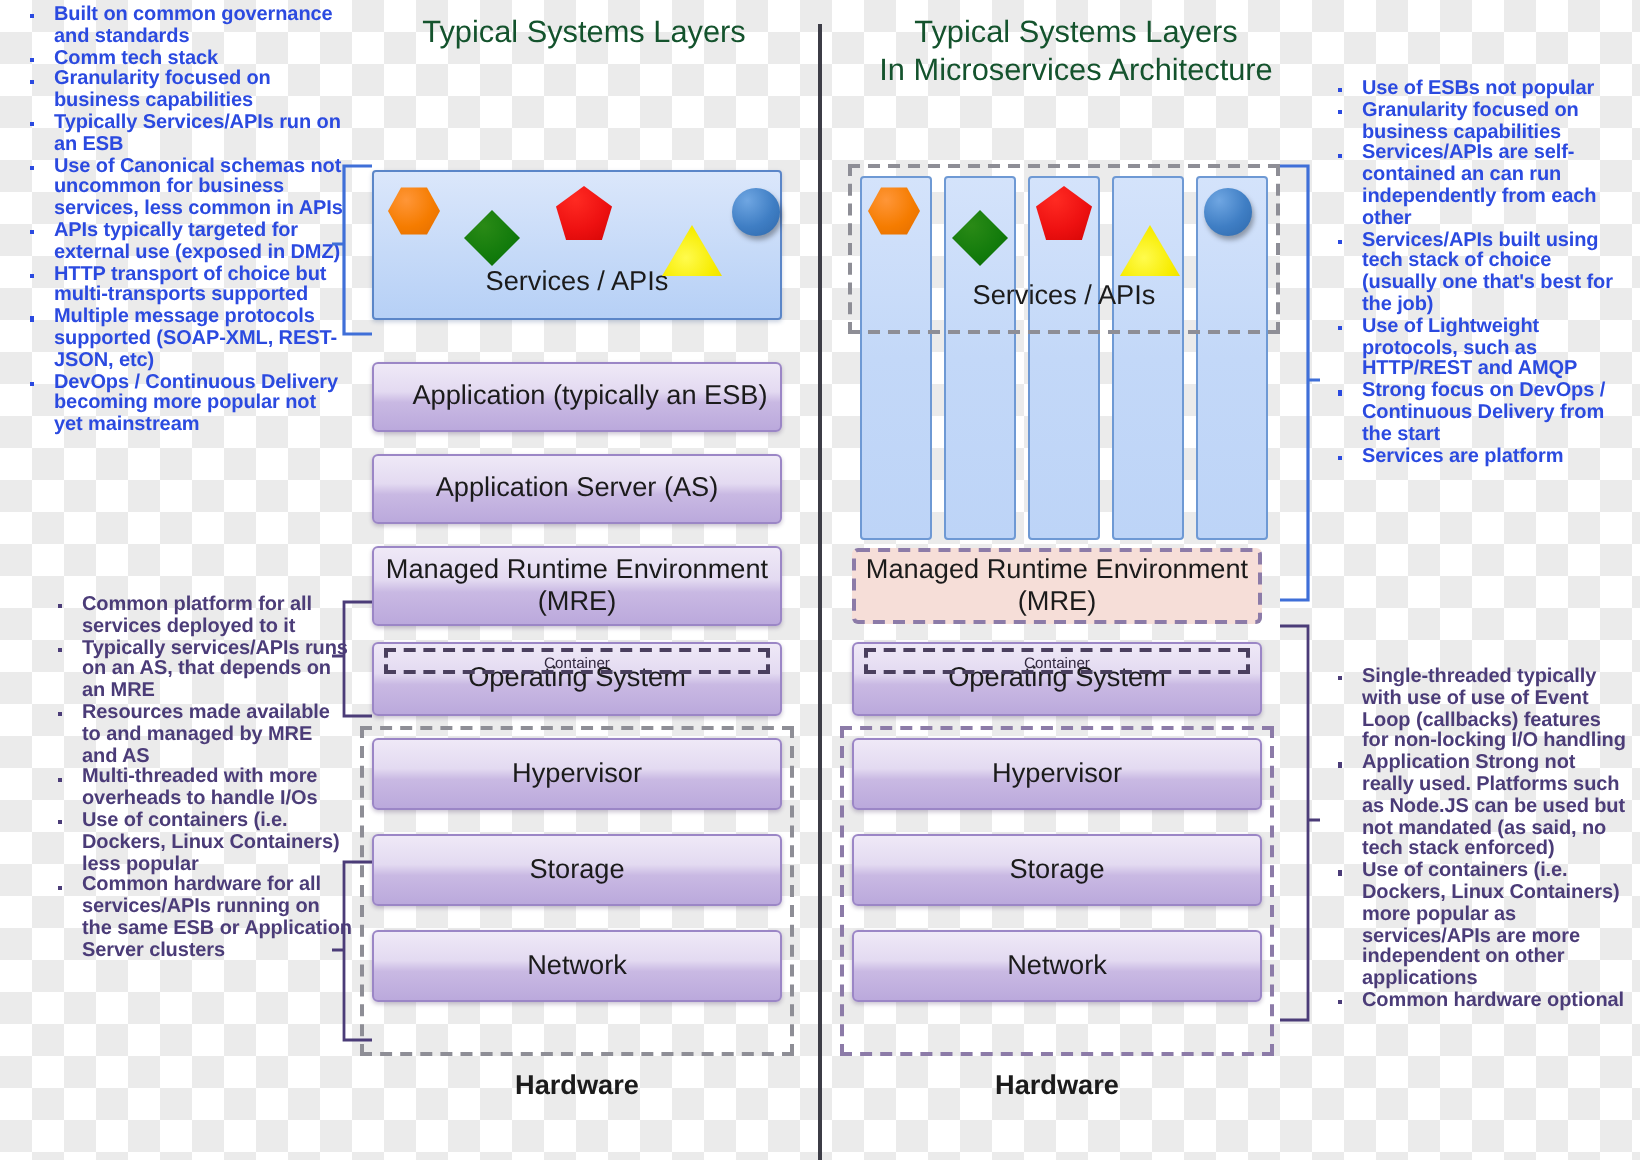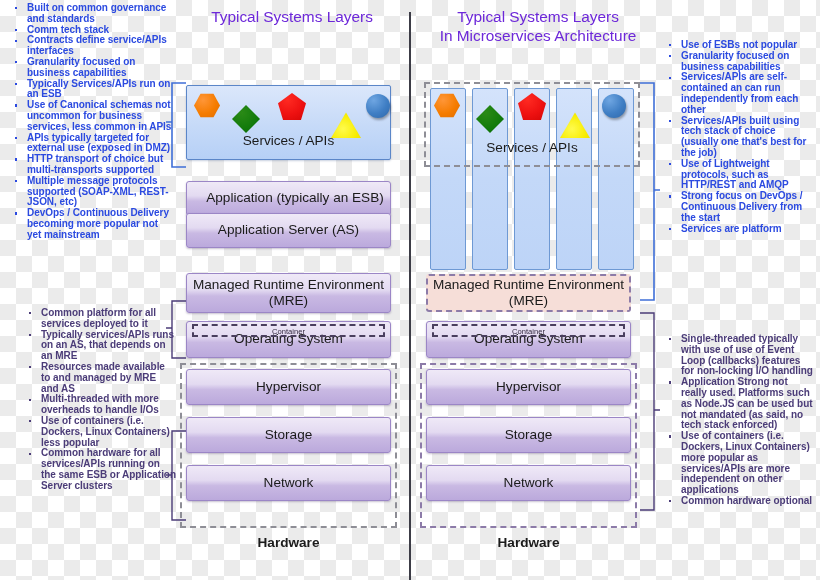--- a/index.html
+++ b/index.html
@@ -42,21 +42,21 @@
     border-radius:0;
   }
   .notes.violet .note-li{color:#4b3c78;}
   .notes.violet .note-li::before{background:#4b3c78;}
 
   
   .title{
     position:absolute;
     z-index:6;
     text-align:center;
-    color:#6d28d9;
+    color:#14532d;
     font-size:15.4px;
     font-weight:normal;
     line-height:19px;
   }
 
   
   .divider{
     position:absolute;
     left:409px;top:12px;
     width:2px;height:568px;
@@ -189,21 +189,21 @@
 <div class="shape hexagon" style="left:194px;top:93px;width:26px;height:25px;"></div>
 <div class="shape diamond" style="left:232px;top:105px;width:28px;height:28px;"></div>
 <div class="shape pentagon" style="left:278px;top:93px;width:28px;height:27px;"></div>
 <div class="shape triangle" style="left:331px;top:112px;width:30px;height:26px;"></div>
 <div class="shape circle" style="left:366px;top:94px;width:24px;height:24px;"></div>
 
 <div class="box purple" style="left:186px;top:181px;width:205px;height:35px;padding-left:13px;">
   <span>Application (typically an ESB)</span>
 </div>
 
-<div class="box purple" style="left:186px;top:213px;width:205px;height:35px;">
+<div class="box purple" style="left:186px;top:227px;width:205px;height:35px;">
   <span>Application Server (AS)</span>
 </div>
 
 <div class="box purple" style="left:186px;top:273px;width:205px;height:40px;">
   <span>Managed Runtime Environment (MRE)</span>
 </div>
 
 <div class="box purple services-label" style="left:186px;top:321px;width:205px;height:37px;">
   <span>Operating System</span>
 </div>
@@ -284,31 +284,30 @@
 </div>
 <div class="bracket" style="left:638px;top:312px;">
   <svg width="22" height="200" viewBox="0 0 22 200">
     <path d="M2 1 H16 V98 H22 M16 98 V198 H2" fill="none" stroke="#4b3c78" stroke-width="1.4"></path>
   </svg>
 </div>
 
 <div class="notes" id="notes-top-left" style="left:10px;top:3px;width:164px;">
     <div class="note-li">Built on common governance and standards</div>
     <div class="note-li">Comm tech stack</div>
-    <div class="note-li">Contracts define service/APIs interfaces</div>
     <div class="note-li">Granularity focused on business capabilities</div>
     <div class="note-li">Typically Services/APIs run on an ESB</div>
     <div class="note-li">Use of Canonical schemas not uncommon for business services, less common in APIs</div>
     <div class="note-li">APIs typically targeted for external use (exposed in DMZ)</div>
     <div class="note-li">HTTP transport of choice but multi-transports supported</div>
     <div class="note-li">Multiple message protocols supported (SOAP-XML, REST-JSON, etc)</div>
     <div class="note-li">DevOps / Continuous Delivery becoming more popular not yet mainstream</div>
   </div>
 
-<div class="notes violet" id="notes-bottom-left" style="left:24px;top:308px;width:152px;">
+<div class="notes violet" id="notes-bottom-left" style="left:24px;top:298px;width:152px;">
     <div class="note-li">Common platform for all services deployed to it</div>
     <div class="note-li">Typically services/APIs runs on an AS, that depends on an MRE</div>
     <div class="note-li">Resources made available to and managed by MRE and AS</div>
     <div class="note-li">Multi-threaded with more overheads to handle I/Os</div>
     <div class="note-li">Use of containers (i.e. Dockers, Linux Containers) less popular</div>
     <div class="note-li">Common hardware for all services/APIs running on the same ESB or Application Server clusters</div>
   </div>
 
 <div class="notes" id="notes-top-right" style="left:664px;top:40px;width:150px;">
     <div class="note-li">Use of ESBs not popular</div>

